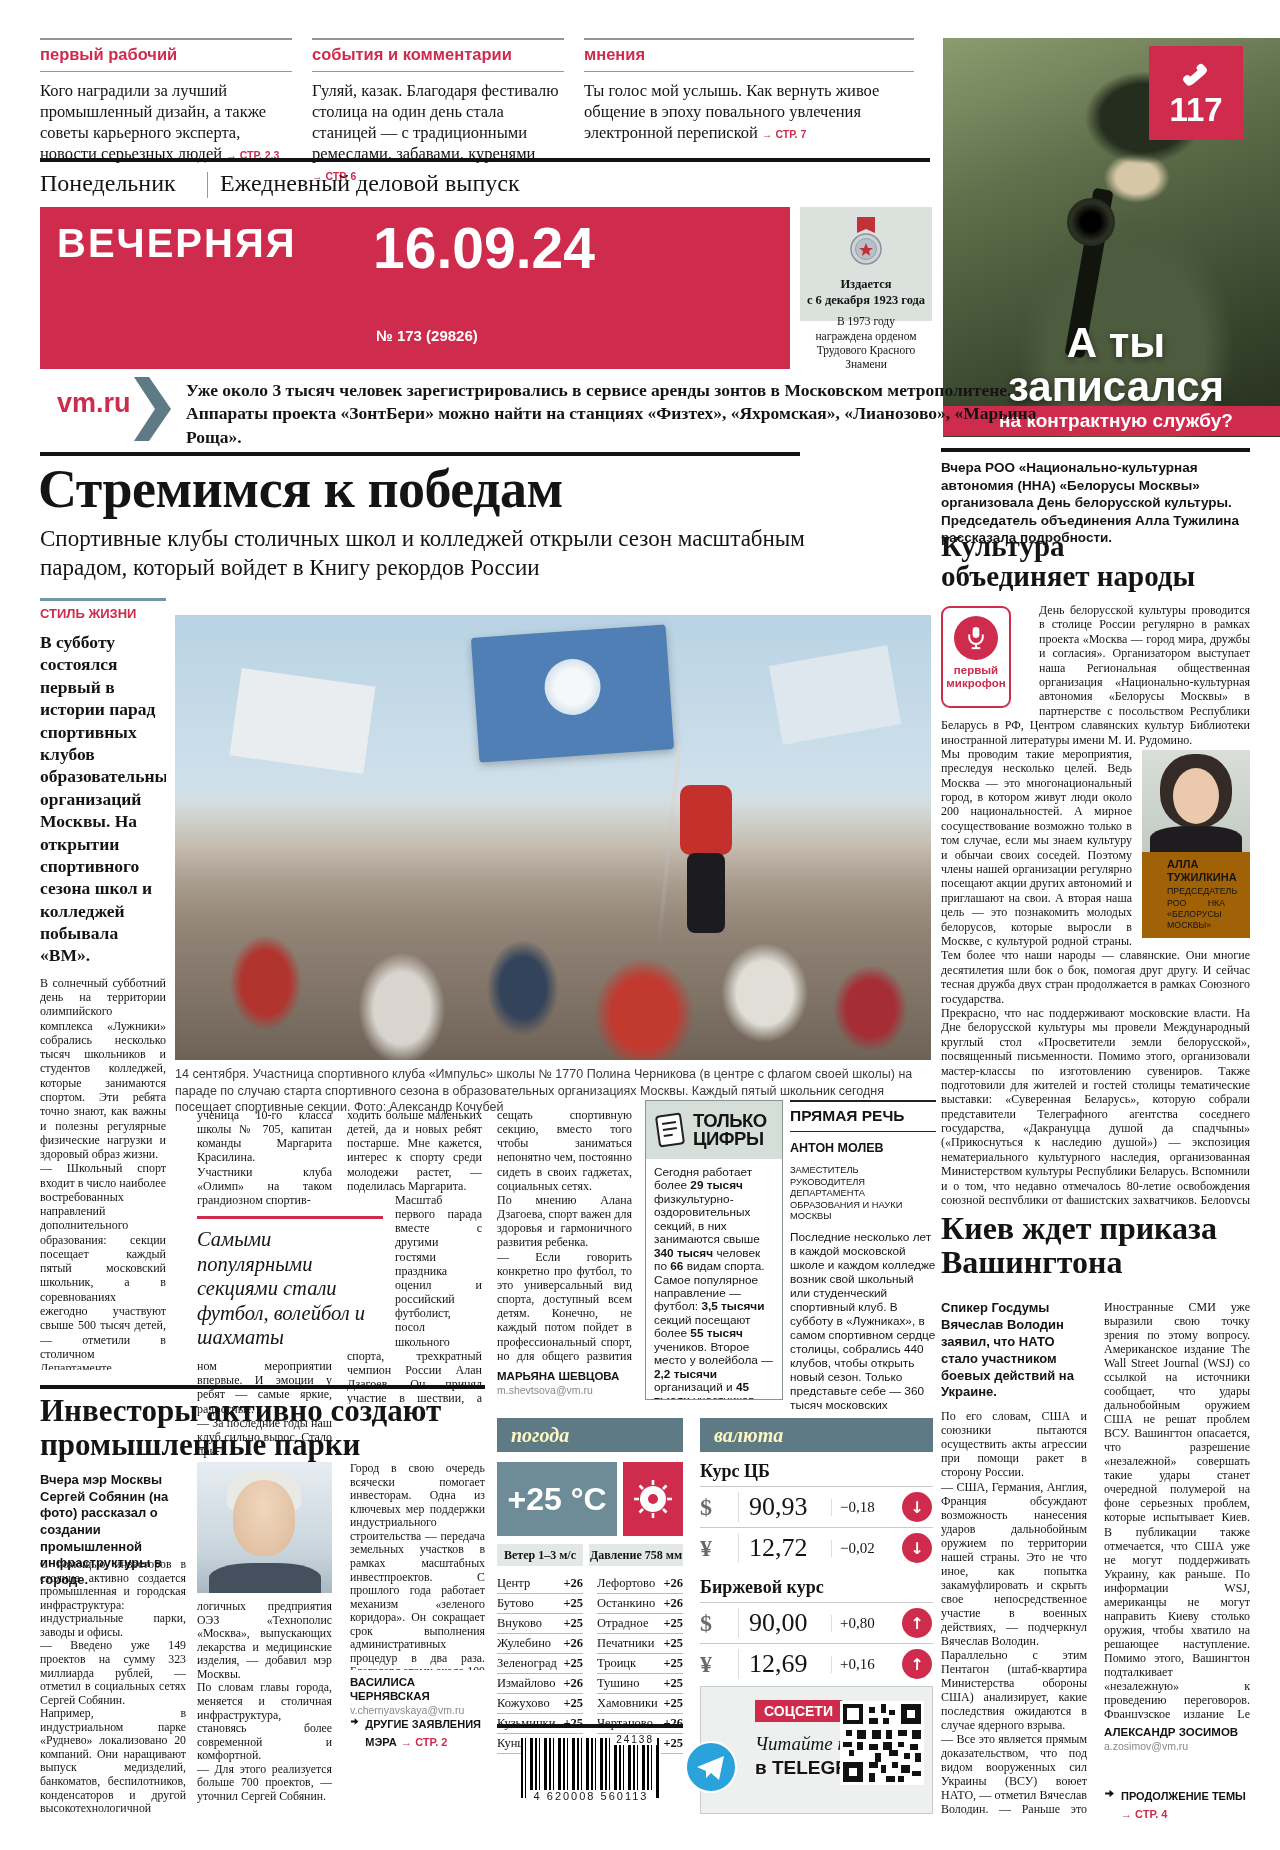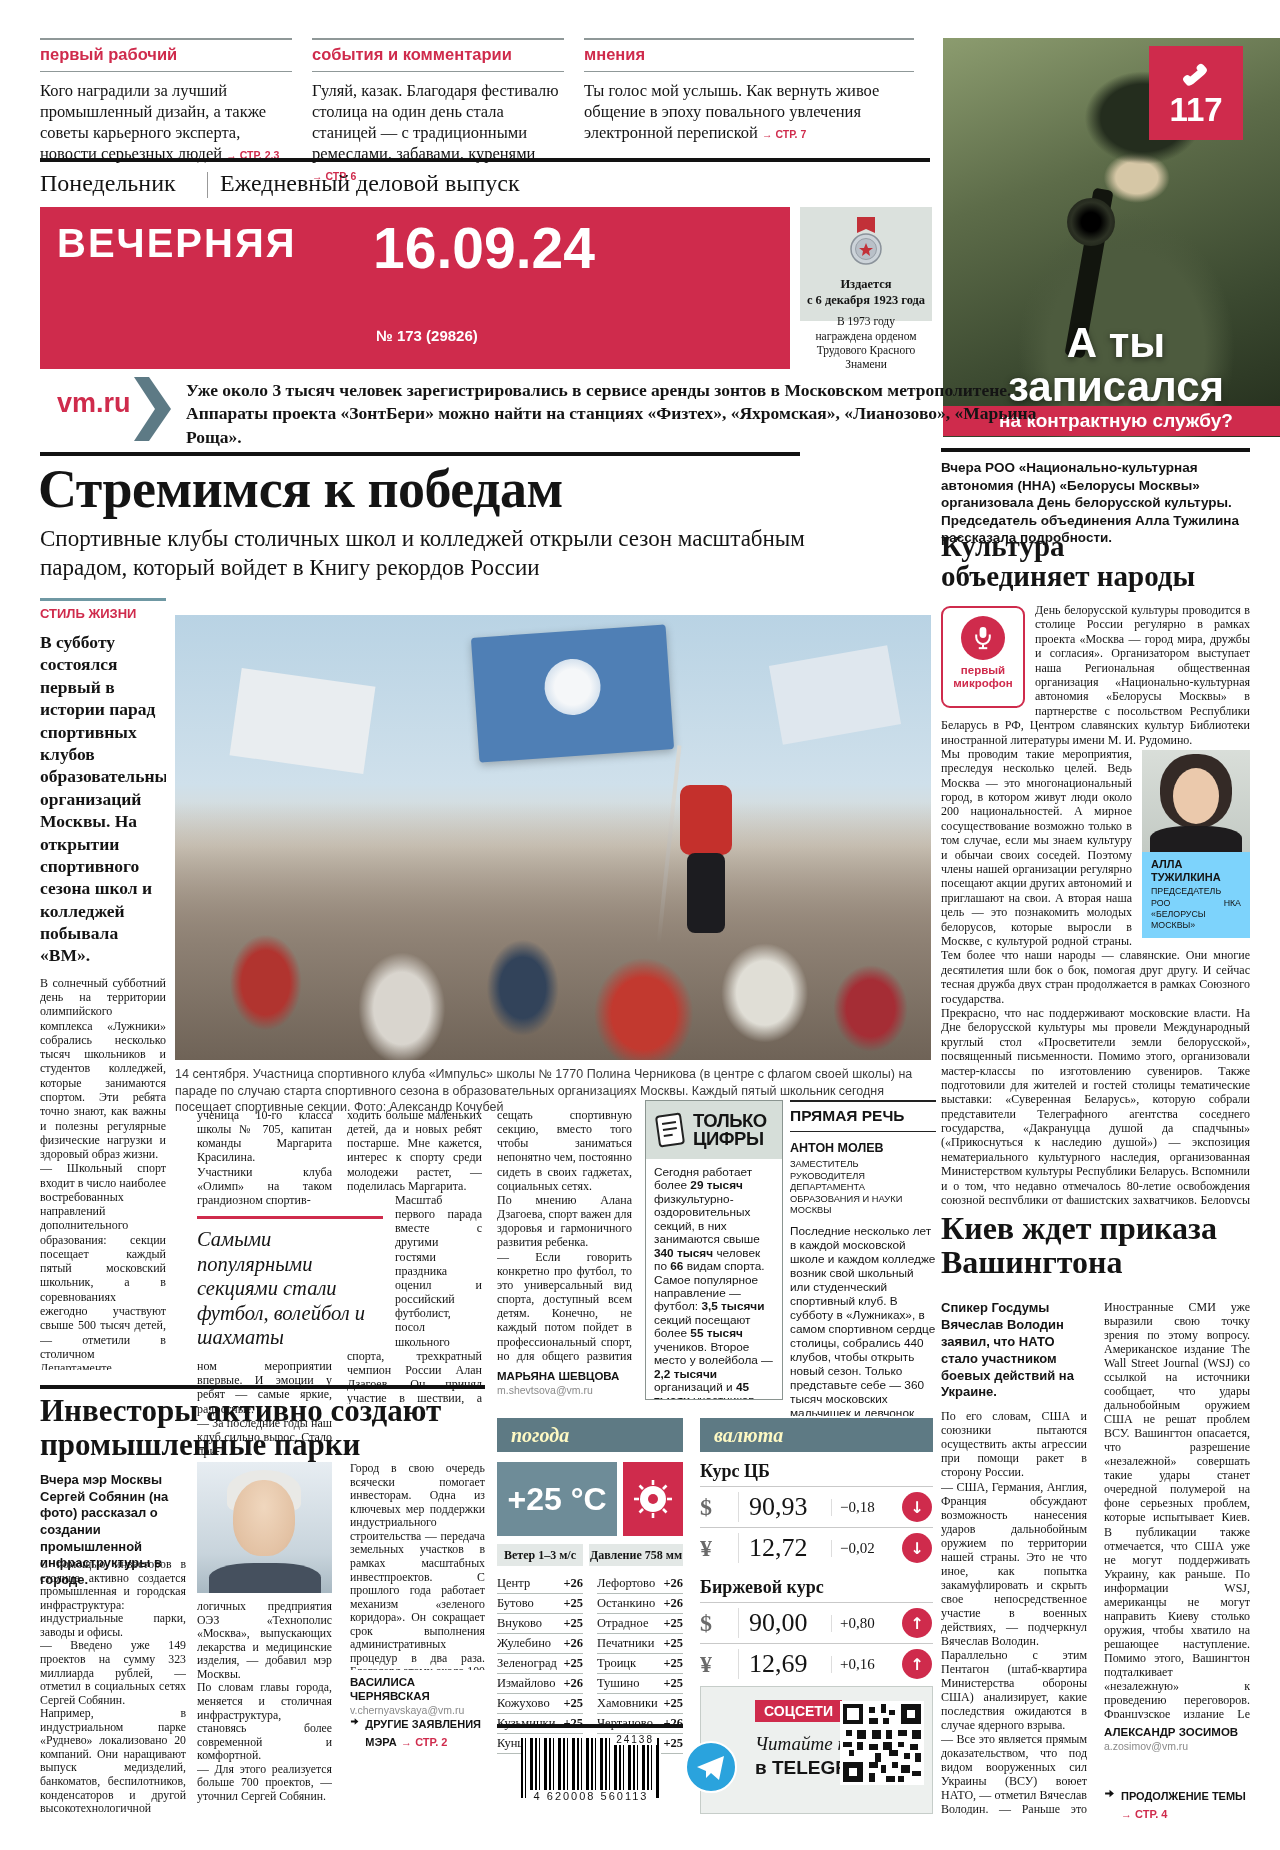--- a/index.html
+++ b/index.html
@@ -100,39 +100,39 @@
   #digits{left:645px;top:1100px;width:138px;height:300px;border:1px solid #8a9490;box-sizing:border-box;
           overflow:hidden;font-family:"Liberation Sans",sans-serif;background:#fff}
   #digits .dg-head{background:#d6ded9;height:58px;display:flex;align-items:center;gap:7px;padding:0 8px}
   #digits .dg-title{font-weight:bold;font-size:18.5px;line-height:.95;letter-spacing:-.5px;white-space:pre-line}
   #digits .dg-body{padding:7px 8px;font-size:11.8px;line-height:1.14}
   .bd{font-weight:bold}
   
   #pr{left:790px;top:1100px;width:146px;height:316px;overflow:hidden;font-family:"Liberation Sans",sans-serif}
   #pr .pr-t{font-weight:bold;font-size:15.5px;border-top:2px solid #222;border-bottom:1px solid #222;padding:5px 0 6px}
   #pr .pr-n{font-weight:bold;font-size:12.5px;margin-top:9px}
-  #pr .pr-r{font-size:9.3px;line-height:1.25;margin-top:4px}
+  #pr .pr-r{font-size:9.3px;line-height:1.25;margin-top:10px}
   #pr .pr-b{font-size:11.8px;line-height:1.19;margin-top:7px}
   
   #ku-intro{left:941px;top:459px;width:309px;font-family:"Liberation Sans",sans-serif;font-weight:bold;
             font-size:13.5px;line-height:1.3}
   #ku-h{left:941px;top:531px;width:309px;font-weight:bold;font-size:29px;line-height:1.05;white-space:pre-line}
   #ku-body{left:941px;top:603px;width:309px;height:601px;overflow:hidden;font-size:12px;line-height:1.2;
            text-align:justify;white-space:pre-line}
-  .ku-badge{float:left;width:84px;height:102px;border:2.5px solid #cf2b4c;border-radius:9px;
-            margin:3px 10px 5px 0;text-align:center;white-space:normal;box-sizing:border-box}
+  .ku-badge{float:left;width:70px;height:102px;border:2.5px solid #cf2b4c;border-radius:9px;
+            margin:3px 28px 5px 0;text-align:center;white-space:normal;box-sizing:border-box}
   .ku-badge .circ{width:44px;height:44px;border-radius:50%;background:#cf2b4c;margin:8px auto 4px;
                   display:flex;align-items:center;justify-content:center}
   .ku-badge .bt{color:#cf2b4c;font-family:"Liberation Sans",sans-serif;font-weight:bold;font-size:11.5px;line-height:1.1}
   .ku-port{float:right;width:108px;margin:3px 0 5px 10px;font-family:"Liberation Sans",sans-serif;white-space:normal}
   .ku-port .pic{position:relative;height:102px;background:linear-gradient(180deg,#d9ded9,#c3cac4);overflow:hidden}
   .ku-port .thair{position:absolute;left:18px;top:4px;width:72px;height:74px;border-radius:46%;background:#342a26}
   .ku-port .tface{position:absolute;left:31px;top:18px;width:46px;height:56px;border-radius:50%;background:#ebc9ac}
   .ku-port .tsuit{position:absolute;left:8px;bottom:-4px;width:92px;height:30px;border-radius:40% 40% 0 0;background:#1e1c1e}
-  .ku-port .pcap{background:#7dd3fc;padding:6px 9px}
+  .ku-port .pcap{background:#a16207;padding:6px 25px}
   .pc-n{font-weight:bold;font-size:11px;line-height:1.15}
   .pc-r{font-size:8.8px;line-height:1.3;margin-top:3px}
   
   #kv-h{left:941px;top:1212px;width:309px;font-weight:bold;font-size:32px;line-height:1.06;white-space:pre-line}
   #kv-c1{left:941px;top:1300px;width:146px;height:515px;overflow:hidden}
   .kv-sub{font-family:"Liberation Sans",sans-serif;font-weight:bold;font-size:13px;line-height:1.3;margin-bottom:8px}
   .kv-b{font-size:12px;line-height:1.17;text-align:justify;white-space:pre-line}
   #kv-c2{left:1104px;top:1300px;width:146px;height:418px;overflow:hidden;font-size:12px;line-height:1.17;text-align:justify}
   #kv-by{left:1104px;top:1726px;width:146px}
   .more{position:absolute;display:flex;gap:6px;align-items:flex-start;font-family:"Liberation Sans",sans-serif}

